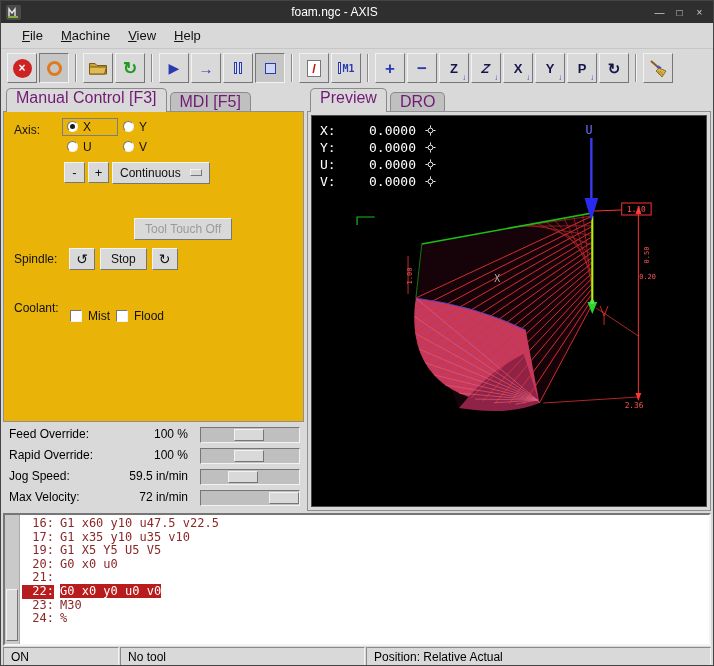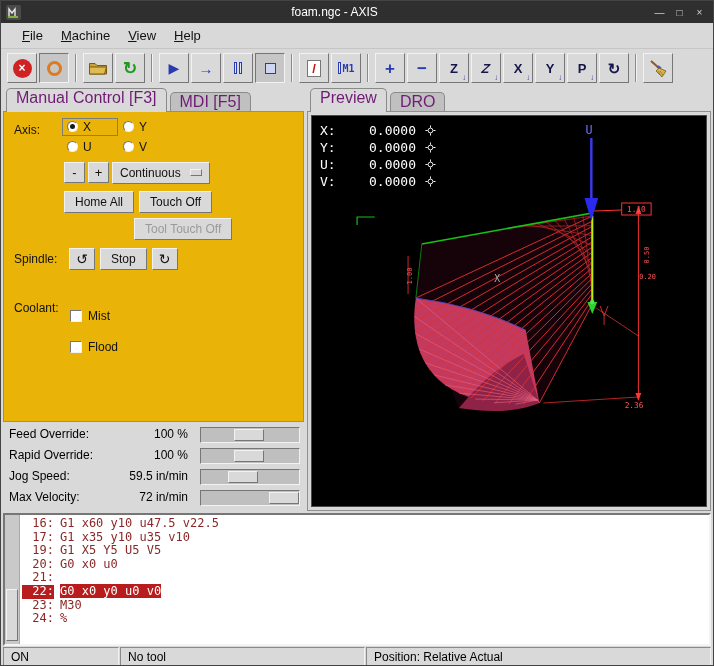--- a/index.html
+++ b/index.html
@@ -63,21 +63,21 @@
   .small-btn{width:21px;height:21px;display:flex;align-items:center;justify-content:center;font-size:13px}
   .dropdown{height:22px;padding:2px 7px;display:flex;align-items:center;gap:9px;font-size:12px}
   .dd-ind{width:12px;height:7px;background:#d9d9d9;border:1px solid;border-color:#f2f2f2 #767676 #767676 #f2f2f2}
 
   .home-row{position:absolute;left:60px;top:79px;display:flex;gap:5px}
   .tool-row{position:absolute;left:130px;top:106px}
   .spindle-row{position:absolute;left:10px;top:136px;display:flex;align-items:center;gap:5px}
   .spindle-row .lbl{width:50px}
   .spin-btn{width:26px;height:22px;display:flex;align-items:center;justify-content:center;font-size:14px}
   .coolant-label{position:absolute;left:10px;top:189px}
-  .cool-col{position:absolute;left:66px;top:197px;display:flex;flex-direction:column;gap:17px}
+  .cool-col{position:absolute;left:66px;top:197px;display:flex;flex-direction:row;gap:6px}
   .cool-opt{display:flex;align-items:center}
   .chk{width:12px;height:12px;background:#fff;border:1px solid;border-color:#767676 #f2f2f2 #f2f2f2 #767676;display:inline-block;margin-right:6px}
 
   .ovr{padding:5px 1px 0 1px}
   .ovr-row{display:flex;align-items:flex-start;height:21px;font-size:12px}
   .ovr-label{width:118px;padding-left:5px}
   .ovr-val{width:78px;text-align:right;padding-right:12px}
   .slider{width:100px;height:16px;background:#bfbfbf;border:1px solid;border-color:#767676 #f2f2f2 #f2f2f2 #767676;position:relative;margin-left:auto;margin-right:3px}
   .sthumb{position:absolute;top:1px;height:12px;width:30px;background:#d9d9d9;border:1px solid;border-color:#f2f2f2 #767676 #767676 #f2f2f2}
 
@@ -238,24 +238,20 @@
               <span>V</span>
             </div>
         </div>
         <div class="jog-row">
           <div class="small-btn raisedb">-</div>
           <div class="small-btn raisedb">+</div>
           <div class="dropdown raisedb">
               <span>Continuous</span>
               <span class="dd-ind"></span>
             </div>
-        </div>
-        <div class="home-row">
-          <div class="btn raisedb">Home All</div>
-          <div class="btn raisedb">Touch Off</div>
         </div>
         <div class="tool-row">
           <div class="btn raisedb disabled">Tool Touch Off</div>
         </div>
         <div class="spindle-row">
           <span class="lbl">Spindle:</span>
           <div class="spin-btn raisedb">
               <span>↺</span>
             </div>
           <div class="btn raisedb">Stop</div>

